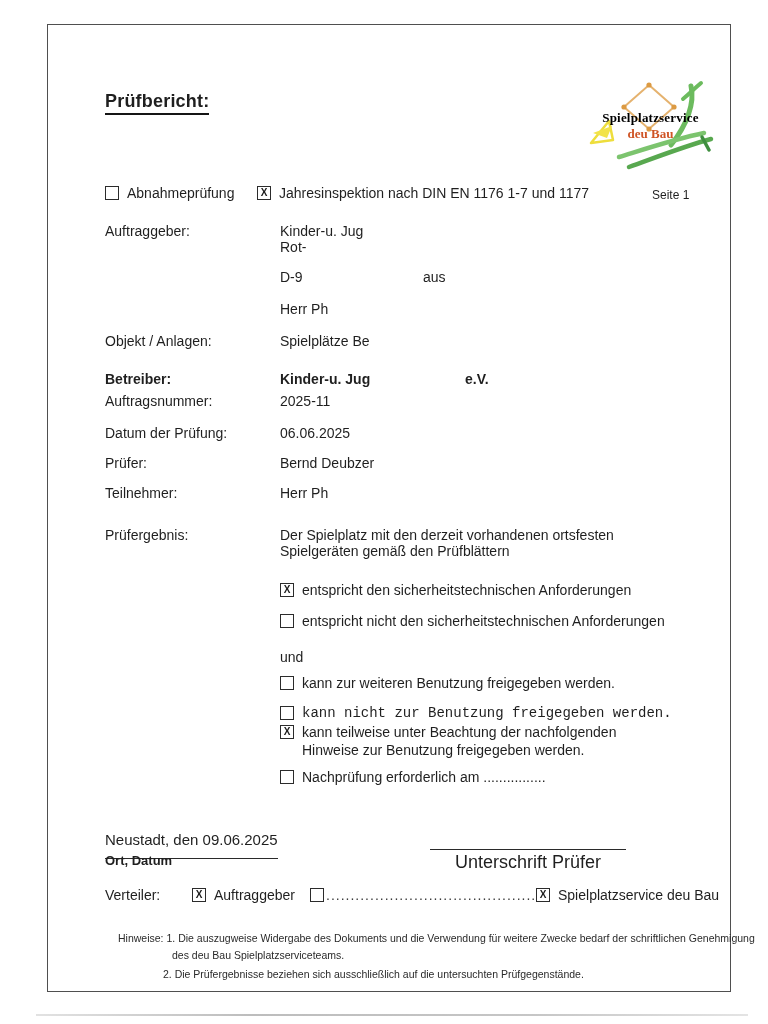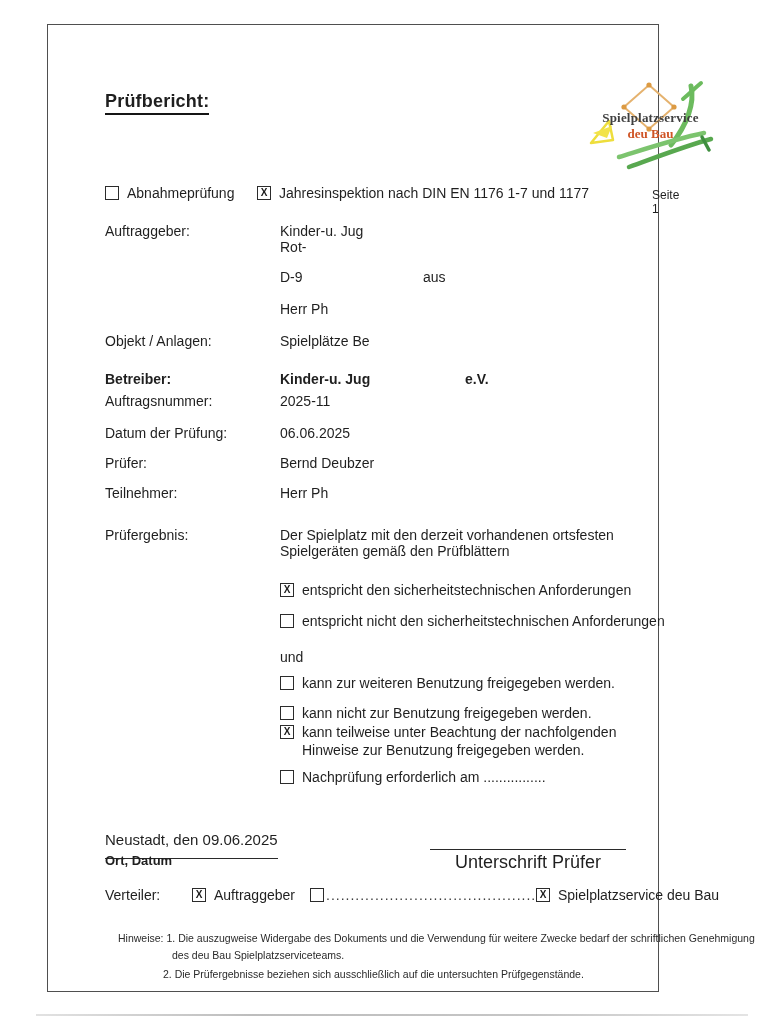--- a/index.html
+++ b/index.html
@@ -2,21 +2,21 @@
 <html><head>
 <meta charset="utf-8">
 <style>
   html,body{margin:0;padding:0;}
   body{
     width:768px;height:1024px;position:relative;background:#ffffff;
     font-family:"Liberation Sans", sans-serif;color:#1f1f1f;
     -webkit-font-smoothing:antialiased;
   }
   .page{
-    position:absolute;left:47px;top:24px;width:612px;height:968px;
+    position:absolute;left:47px;top:24px;width:684px;height:968px;
     border:1px solid #4f4f4f;background:#fff;box-sizing:border-box;
   }
   .abs{position:absolute;}
   .title{
     position:absolute;left:57px;top:66px;font-size:18px;font-weight:bold;
     border-bottom:2px solid #151515;padding-bottom:1px;letter-spacing:.2px;
   }
   .seite{position:absolute;left:604px;top:163px;font-size:12px;}
   
   .row{position:absolute;left:57px;display:flex;}
@@ -43,21 +43,21 @@
   .scan-line{
     position:absolute;left:36px;top:1014px;width:712px;height:2px;
     background:linear-gradient(to right,#e2e2e2,#bdbdbd 30%,#c6c6c6 70%,#e4e4e4);
   }
   
   .logo{position:absolute;left:535px;top:52px;width:135px;height:97px;}
   .logo svg{position:absolute;left:0;top:0;}
   .logo-t1{
     position:absolute;left:0;top:33px;width:135px;text-align:center;
     font-family:"Liberation Serif", serif;font-weight:bold;font-size:13px;
-    color:#404040;letter-spacing:.2px;
+    color:#000000;letter-spacing:.2px;
   }
   .logo-t2{
     position:absolute;left:0;top:49px;width:135px;text-align:center;
     font-family:"Liberation Serif", serif;font-weight:bold;font-size:13px;color:#cf5526;
   }
 </style>
 </head>
 <body>
 
 <div class="page">
@@ -166,21 +166,21 @@
     <span class="cb"></span>
     <span>entspricht nicht den sicherheitstechnischen Anforderungen</span>
   </div>
 
   <div class="cont2" style="left:232px;top:624px;">und</div>
 
   <div class="cbitem" style="left:232px;top:650px;">
     <span class="cb"></span>
     <span>kann zur weiteren Benutzung freigegeben werden.</span>
   </div>
-  <div class="cbitem" style="left:232px;top:680px;">
+  <div class="cbitem" style="left:232px;top:680px;font-family:Liberation Mono, monospace;">
     <span class="cb"></span>
     <span>kann nicht zur Benutzung freigegeben werden.</span>
   </div>
   <div class="cbitem" style="left:232px;top:699px;">
     <span class="cb">X</span>
     <span style="white-space:normal;width:330px;display:inline-block;line-height:17.5px;">
       <span>kann teilweise unter Beachtung der nachfolgenden</span>
       <span>Hinweise zur Benutzung freigegeben werden.</span>
     </span>
   </div>

